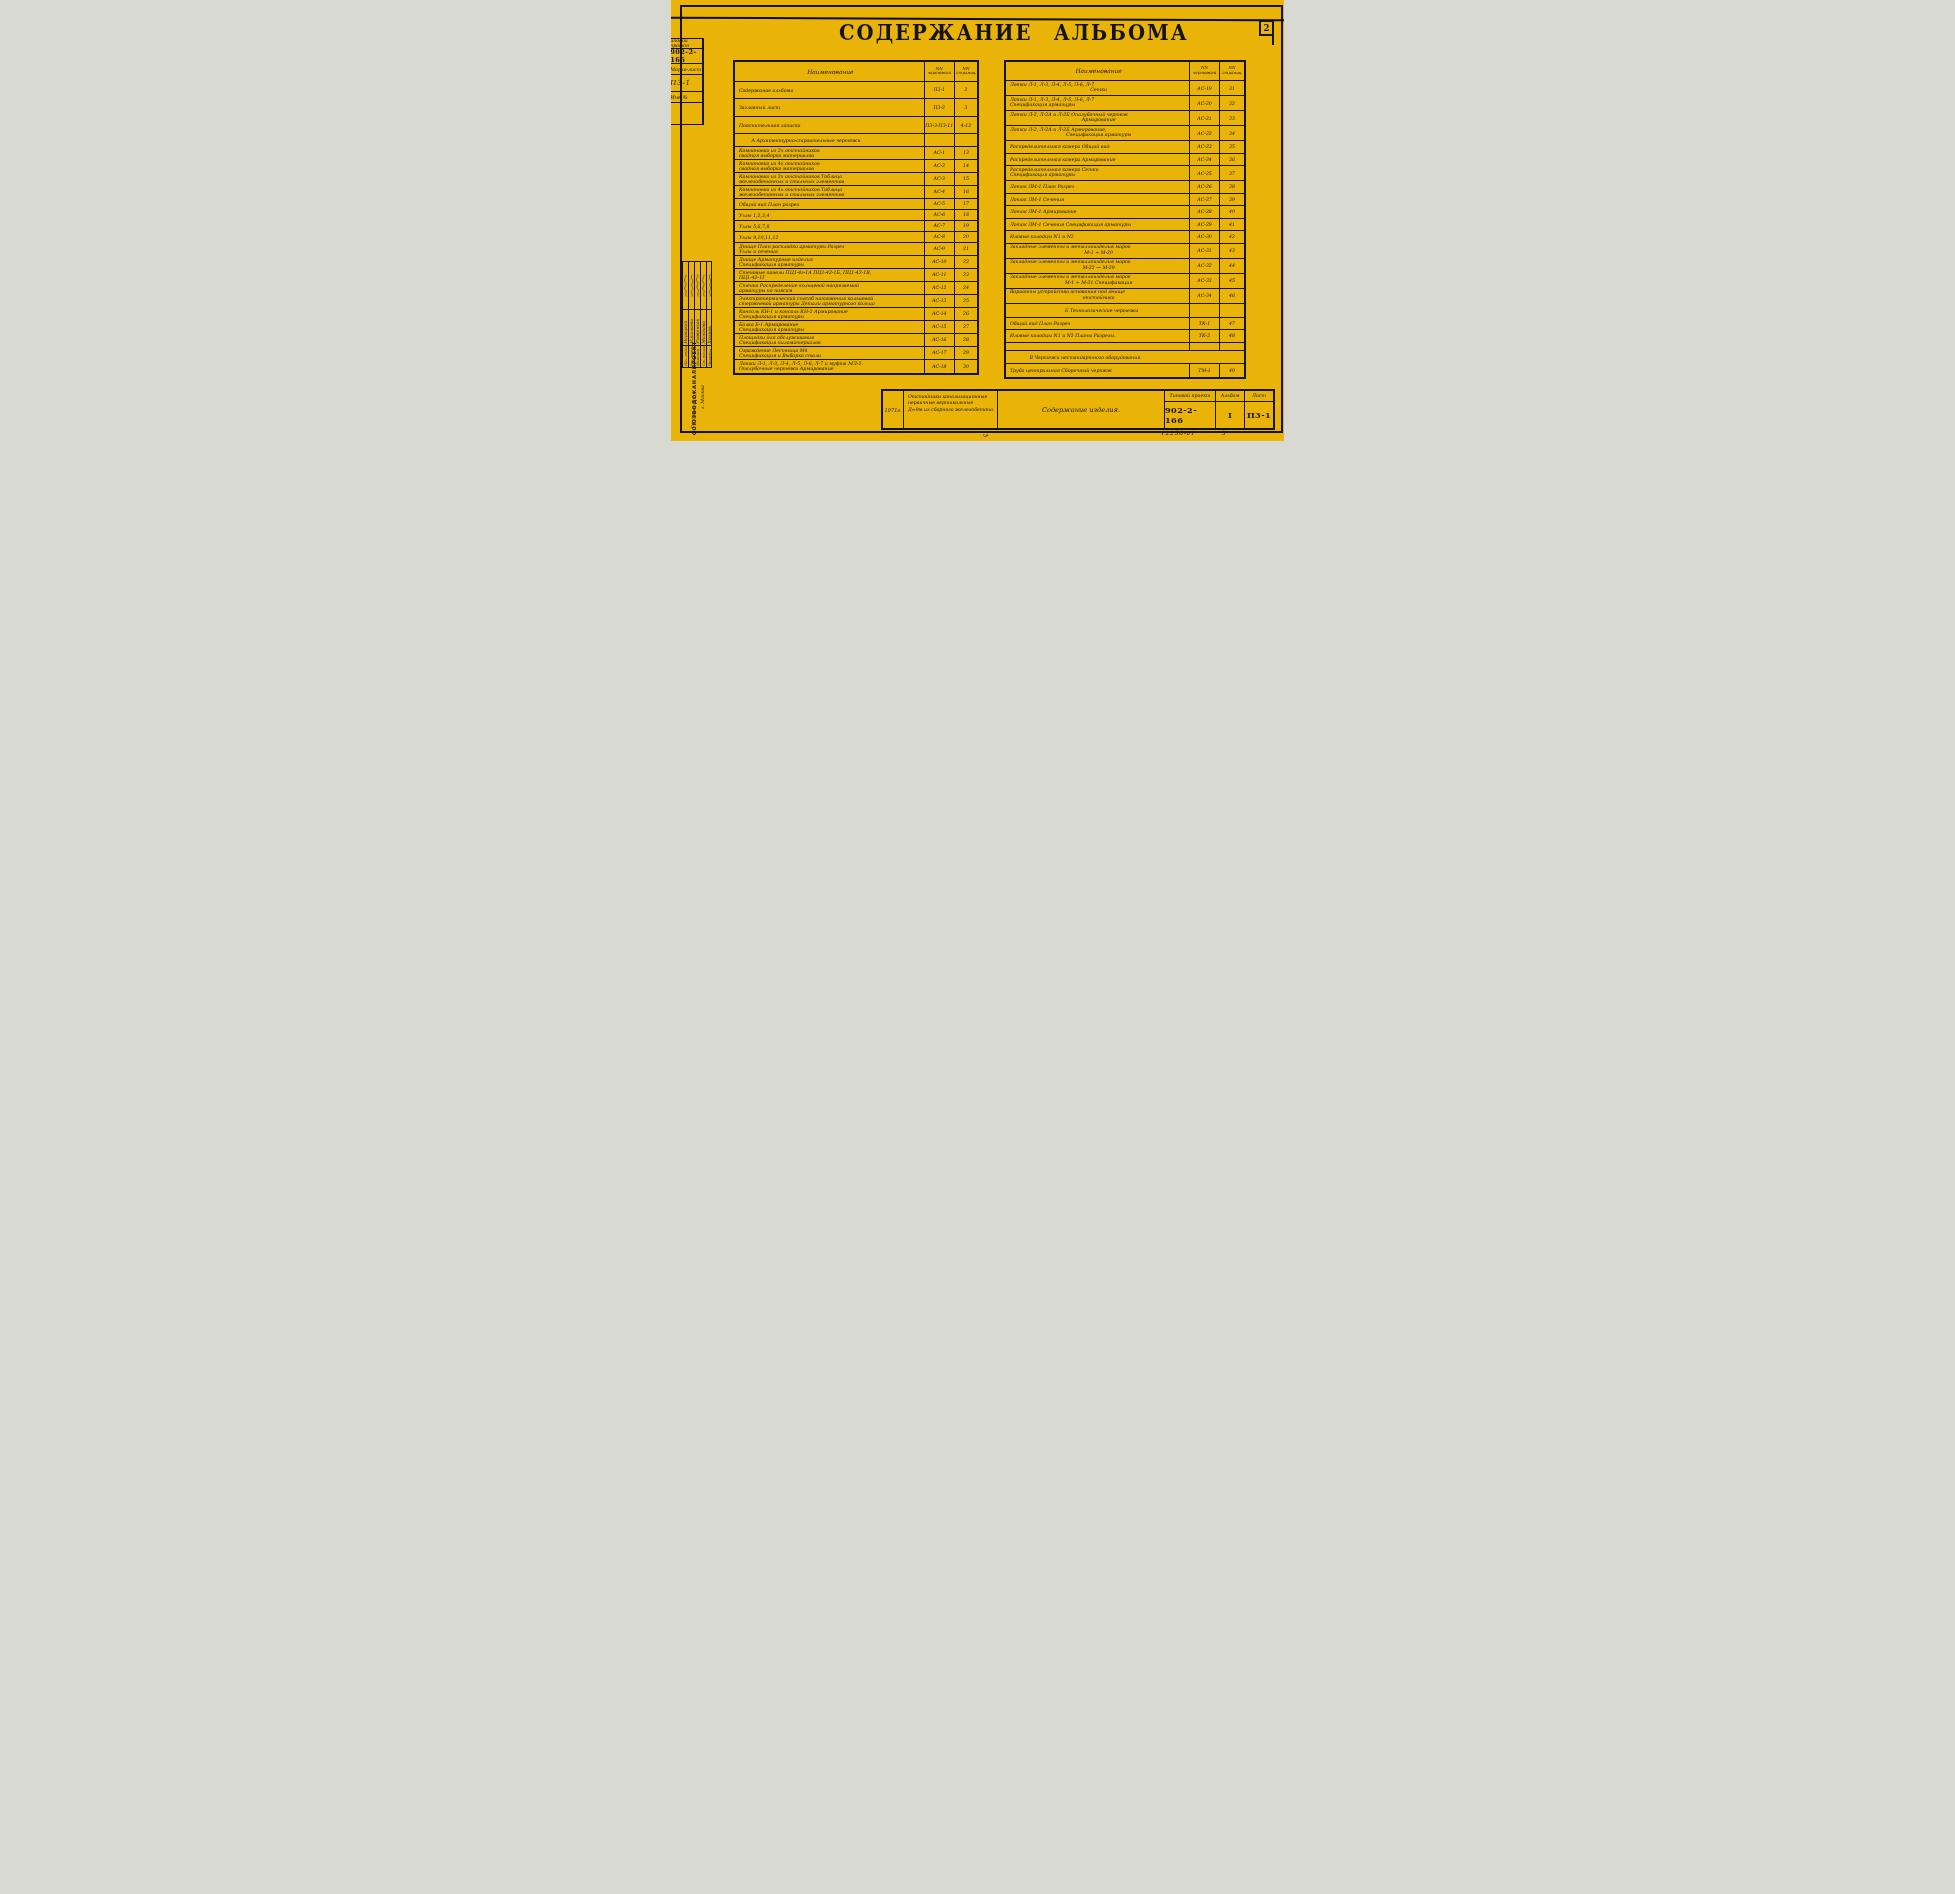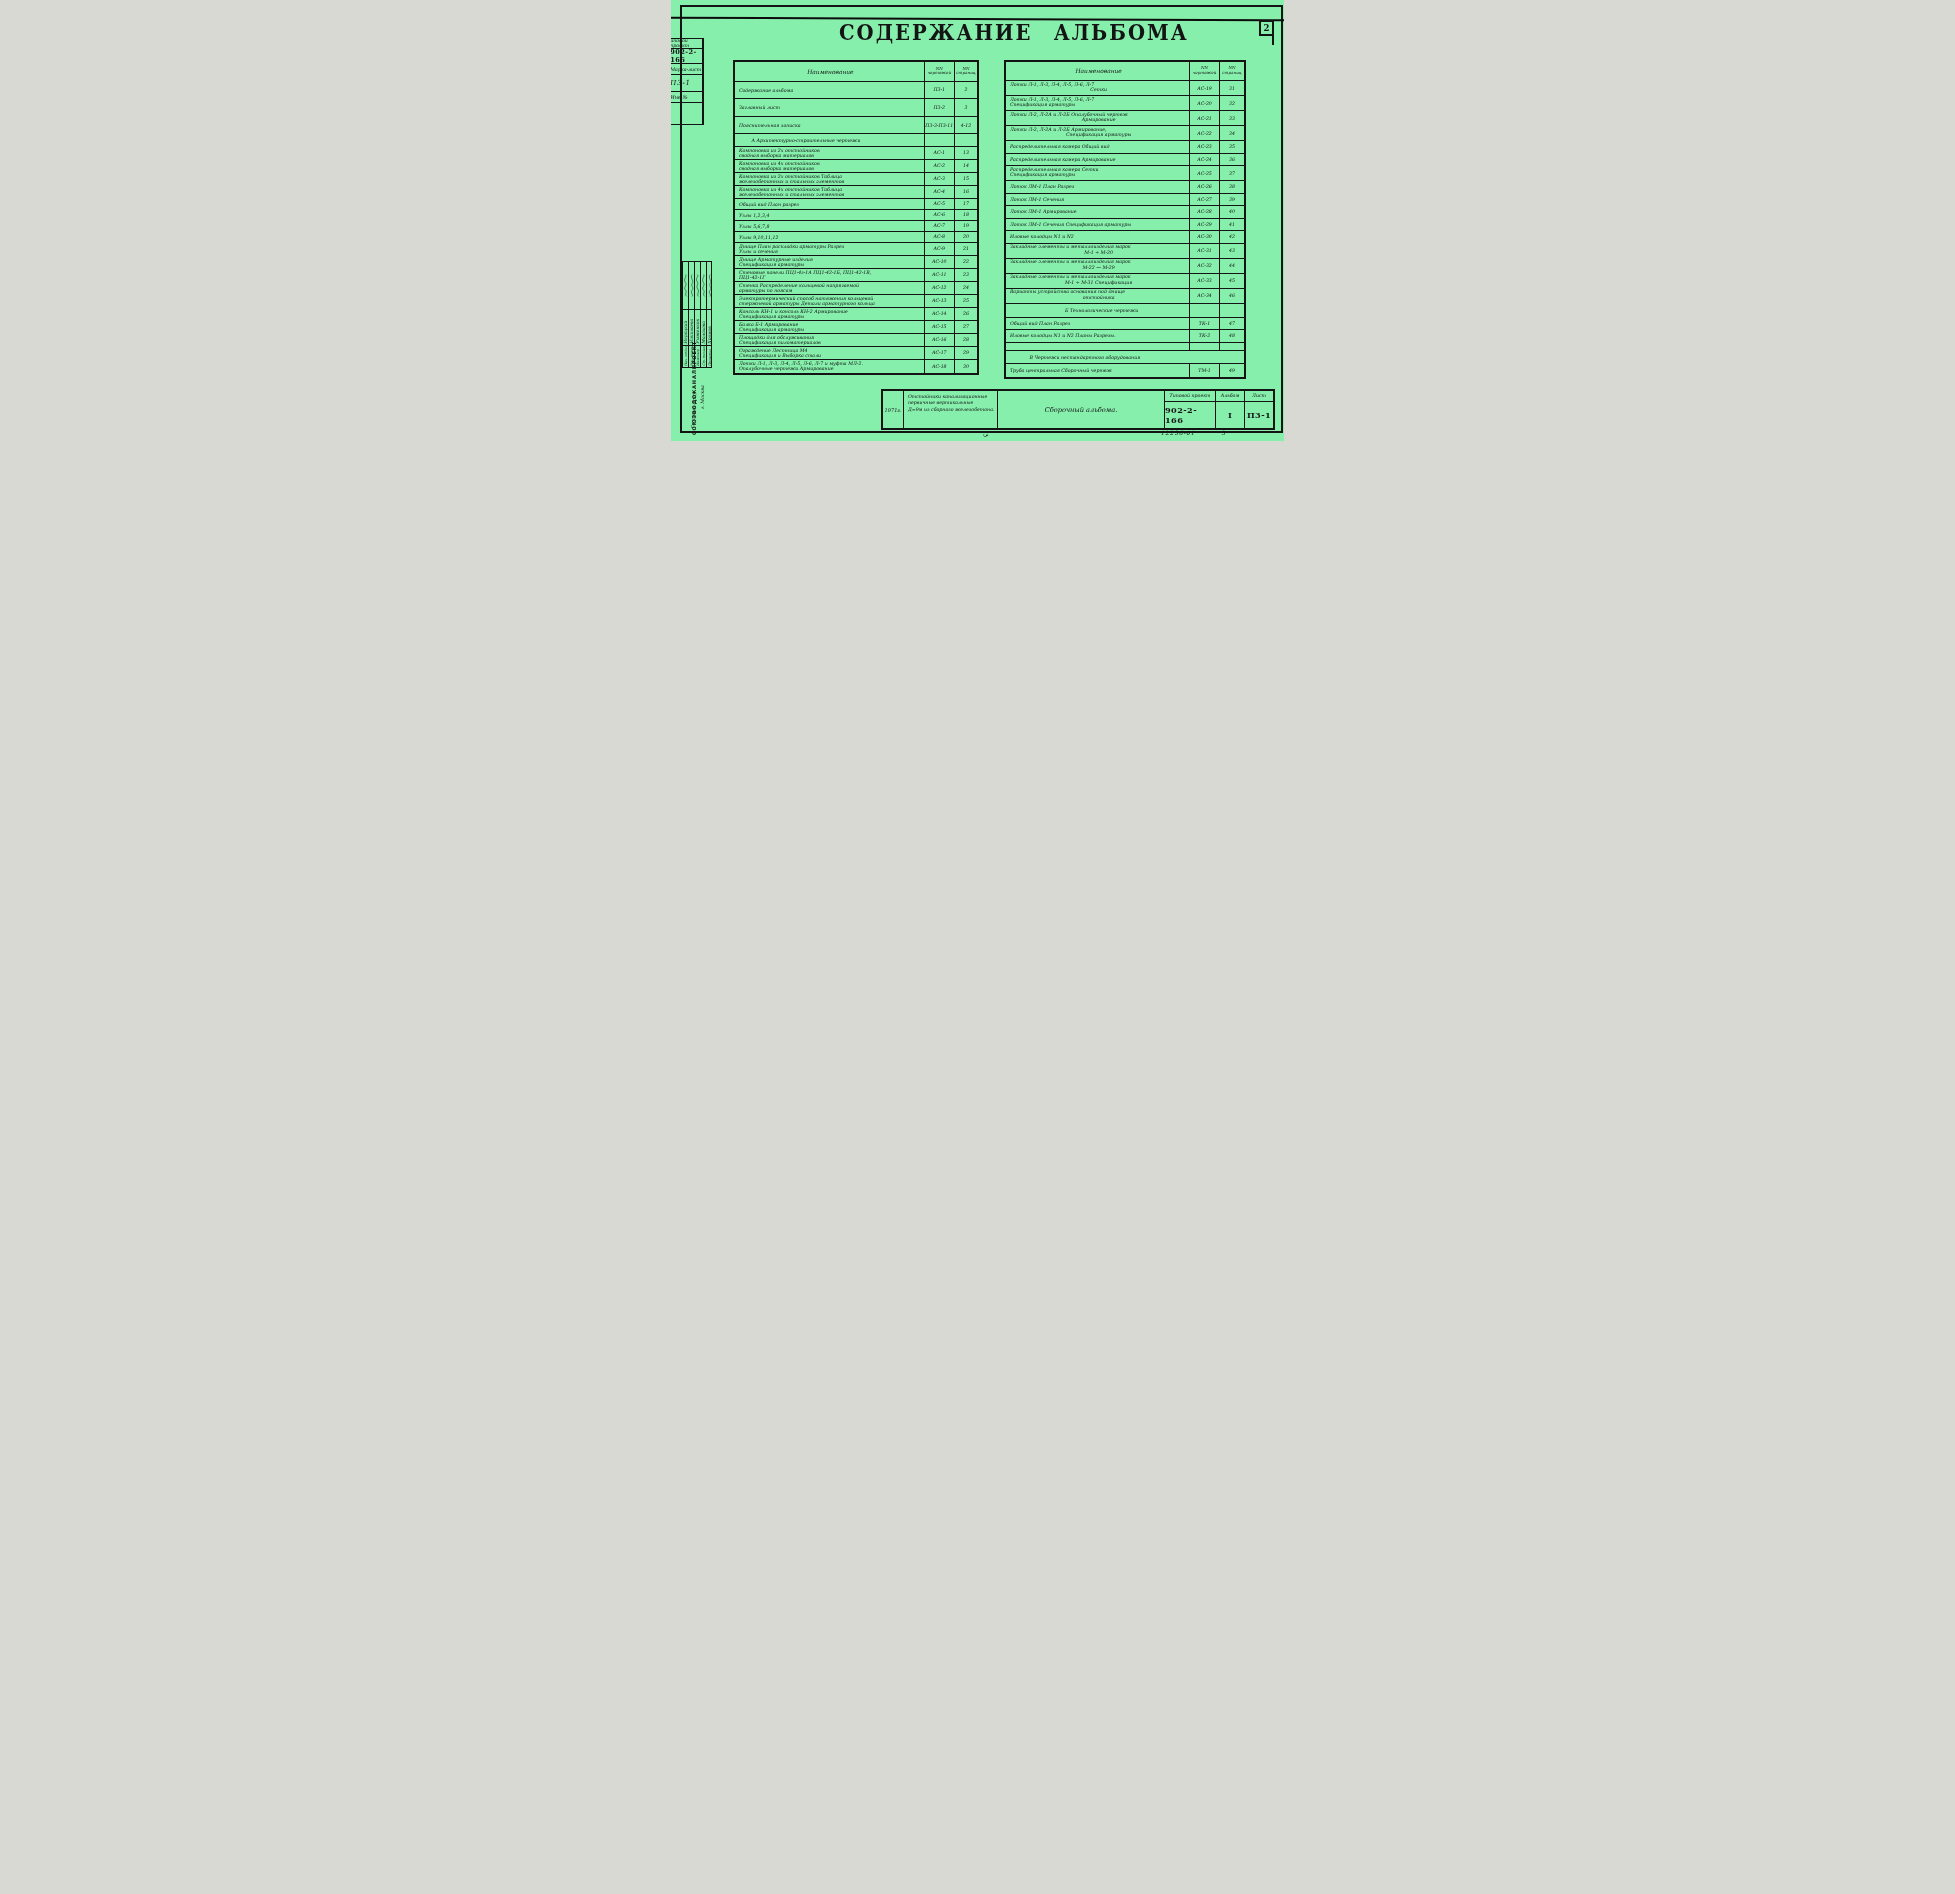--- a/index.html
+++ b/index.html
@@ -1,17 +1,17 @@
 <!DOCTYPE html>
 <html style="font-size:6.3px"><head>
 <meta charset="utf-8">
 <style>
   :root{ --ink:#141414; }
   html,body{ margin:0; padding:0; background:#d9d9d4; }
-  .sheet{ position:relative; width:613px; height:441px; margin:0 auto; background:#86efac; overflow:hidden; color:var(--ink); }
+  .sheet{ position:relative; width:613px; height:441px; margin:0 auto; background:#eab308; overflow:hidden; color:var(--ink); }
   .hw{ font-family:"DejaVu Serif", serif; font-style:italic; }
   .stencil{ font-family:"DejaVu Serif", serif; font-weight:700; font-style:normal; }
 
   .frame{ position:absolute; left:8.6px; top:5.1px; width:603px; height:428px; border:2px solid var(--ink); box-sizing:border-box; }
   .smear{ position:absolute; left:-4.7px; top:18px; width:630px; height:2px; background:#0c0c0c; transform:rotate(0.25deg); border-radius:1.2px; }
 
   .title{ position:absolute; left:168px; top:19.6px; width:305px; margin:0; text-align:center;
           font-family:"DejaVu Serif", serif; font-weight:700; font-size:19.6px; letter-spacing:2px; word-spacing:12.5px;
           transform:scale(1,1.12); transform-origin:center top; white-space:nowrap; }
 
@@ -463,21 +463,21 @@
       </div>
     </section>
 
   <div class="titleblock">
     <div class="tb-cell tb-year hw">1971г.</div>
     <div class="tb-cell tb-desc hw">
       <span>Отстойники канализационные</span>
       <span>первичные  вертикальные</span>
       <span>Д=9м из сборного железобетона.</span>
     </div>
-    <div class="tb-cell tb-doc hw">Сборочный  альбома.</div>
+    <div class="tb-cell tb-doc hw">Содержание  изделия.</div>
     <div class="tb-cell tb-col tb-proj">
       <div class="tb-lbl hw">Типовой проект</div>
       <div class="tb-val stencil">902-2-166</div>
     </div>
     <div class="tb-cell tb-col tb-album">
       <div class="tb-lbl hw">Альбом</div>
       <div class="tb-val stencil">I</div>
     </div>
     <div class="tb-cell tb-col tb-list">
       <div class="tb-lbl hw">Лист</div>

